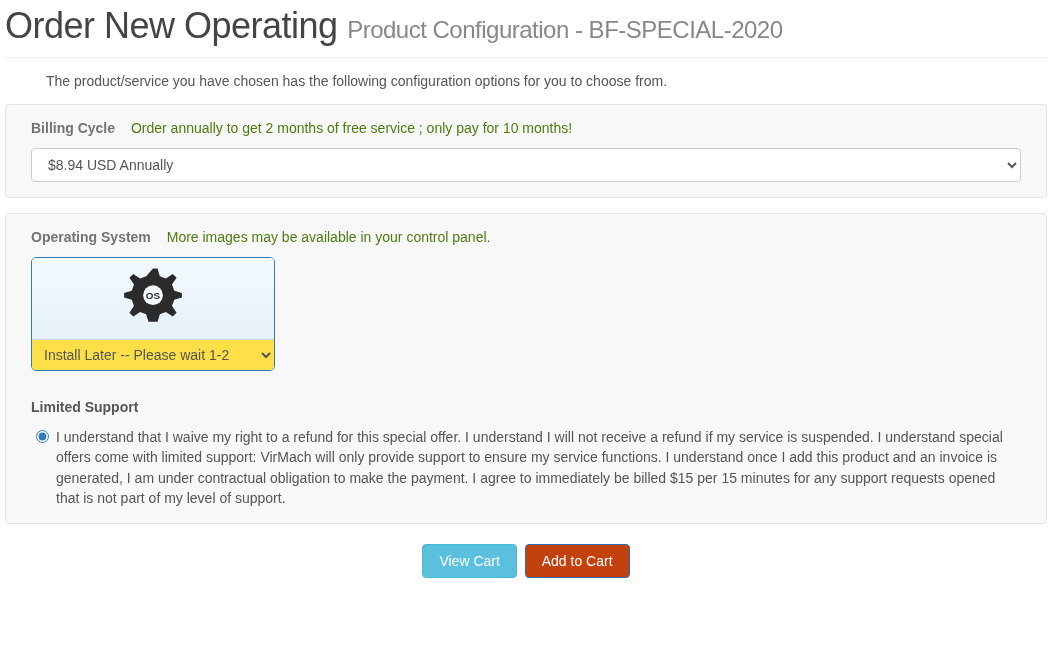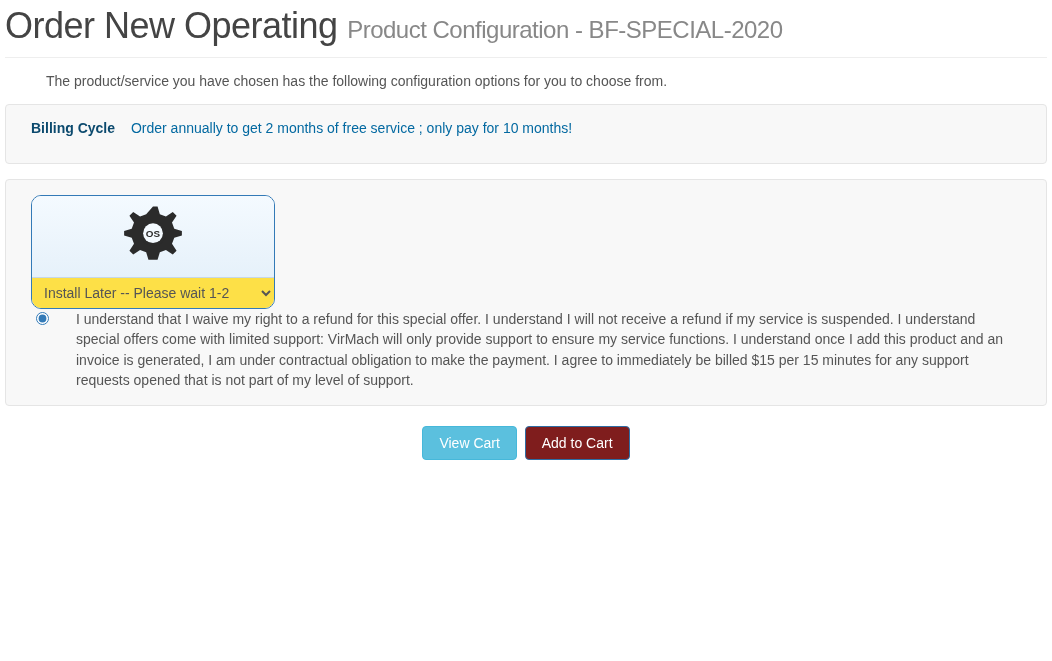--- a/index.html
+++ b/index.html
@@ -37,44 +37,44 @@
   }
   .panel {
     background: #f8f8f8;
     border: 1px solid #e5e5e5;
     border-radius: 4px;
     padding: 15px 25px;
     margin-bottom: 15px;
   }
   .field-label {
     font-weight: bold;
-    color: #0c4a6e;
+    color: #737373;
     margin-right: 12px;
   }
   .field-hint {
-    color: #0369a1;
+    color: #4d7c0f;
     font-weight: normal;
   }
   .row-head {
     margin-bottom: 12px;
   }
   select.form-control {
     width: 100%;
     height: 34px;
     padding: 6px 12px;
     font-size: 14px;
     color: #555;
     background: #fff;
     border: 1px solid #ccc;
     border-radius: 4px;
   }
   .os-card {
     width: 244px;
     border: 1px solid #337ab7;
-    border-radius: 10px;
+    border-radius: 5px;
     overflow: hidden;
   }
   .os-img {
     background: linear-gradient(#f4faff, #e6f1fa);
     height: 82px;
     display: flex;
     align-items: center;
     justify-content: center;
     border-bottom: 1px solid #c5d7e8;
   }
@@ -90,21 +90,21 @@
   }
   .section-subhead {
     font-weight: bold;
     color: #555;
     margin-top: 28px;
     margin-bottom: 12px;
   }
   .radio-block {
     display: flex;
     align-items: flex-start;
-    gap: 24px;
+    gap: 4px;
     justify-content: flex-end;
   }
   .radio-block input[type=radio] {
     margin-top: 3px;
     accent-color: #337ab7;
   }
   .radio-block label {
     flex: 1;
     font-weight: normal;
     line-height: 1.45;
@@ -122,60 +122,68 @@
     border: 1px solid transparent;
     cursor: pointer;
     color: #fff;
     margin: 0 2px;
   }
   .btn-info {
     background: #5bc0de;
     border-color: #46b8da;
   }
   .btn-primary {
-    background: #7f1d1d;
+    background: #c2410c;
     border-color: #2e6da4;
   }
 </style>
 </head>
 <body>
 
 <h1>
   <span>Order New Operating</span>
   <span class="sub">Product Configuration - BF-SPECIAL-2020</span>
 </h1>
 <hr>
 
 <div class="intro">The product/service you have chosen has the following configuration options for you to choose from.</div>
 
 <div class="panel">
   <div class="row-head">
     <span class="field-label">Billing Cycle</span>
     <span class="field-hint">Order annually to get 2 months of free service ; only pay for 10 months!</span>
   </div>
+  <select class="form-control">
+    <option>$8.94 USD Annually</option>
+  </select>
 </div>
 
 <div class="panel">
+  <div class="row-head">
+    <span class="field-label">Operating System</span>
+    <span class="field-hint">More images may be available in your control panel.</span>
+  </div>
 
   <div class="os-card">
     <div class="os-img">
       <svg width="88" height="76" viewBox="0 0 100 100">
         <g fill="#2b2b2b">
           <path d="M50 10 L56 10 L59 20 L67 23 L76 17 L81 22 L75 31 L78 39 L88 42 L88 48 L78 51 L75 59 L81 68 L76 73 L67 67 L59 70 L56 80 L50 80 L44 80 L41 70 L33 67 L24 73 L19 68 L25 59 L22 51 L12 48 L12 42 L22 39 L25 31 L19 22 L24 17 L33 23 L41 20 Z"></path>
           <circle cx="50" cy="45" r="17" fill="#2b2b2b"></circle>
           <circle cx="50" cy="45" r="13" fill="#f4faff"></circle>
           <text x="50" y="50" font-size="13" font-weight="bold" text-anchor="middle" fill="#2b2b2b" font-family="Arial">OS</text>
         </g>
       </svg>
     </div>
     <select class="os-select">
       <option>Install Later -- Please wait 1-2</option>
     </select>
   </div>
 
+  <div class="section-subhead">Limited Support</div>
   <div class="radio-block">
     <input type="radio" checked="" style="">
     <label>I understand that I waive my right to a refund for this special offer. I understand I will not receive a refund if my service is suspended. I understand special offers come with limited support: VirMach will only provide support to ensure my service functions. I understand once I add this product and an invoice is generated, I am under contractual obligation to make the payment. I agree to immediately be billed $15 per 15 minutes for any support requests opened that is not part of my level of support.</label>
   </div>
 </div>
 
 <div class="actions">
   <button class="btn btn-info">View Cart</button>
   <button class="btn btn-primary">Add to Cart</button>
 </div>

